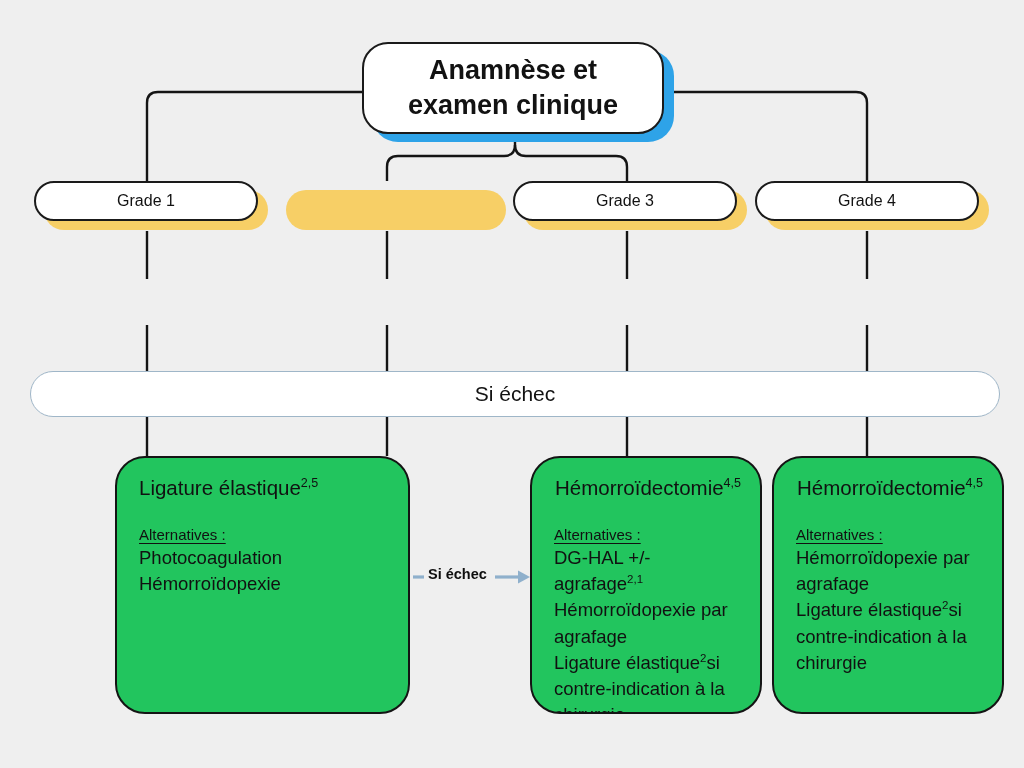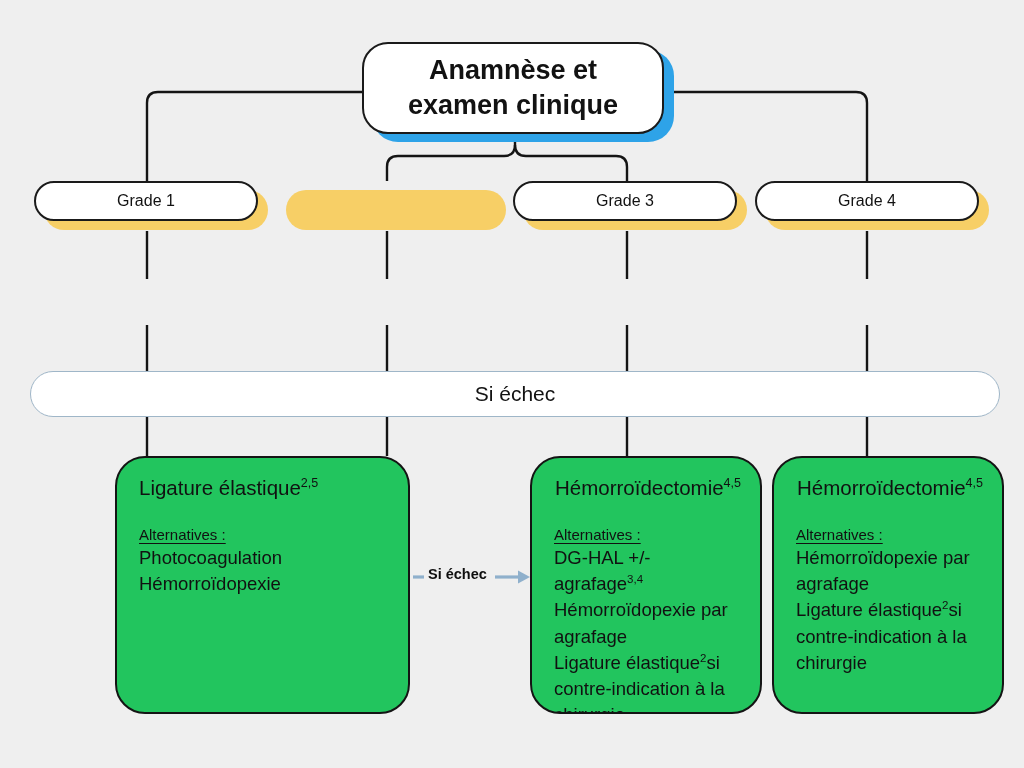--- a/index.html
+++ b/index.html
@@ -248,21 +248,21 @@
       <span class="alt-item"><span>Hémorroïdopexie</span></span>
     </div>
   </div>
 
   <div class="card" id="card-hemo-1">
     <div class="card-title">
       <span>Hémorroïdectomie</span><sup>4,5</sup>
     </div>
     <div class="alt-label">Alternatives :</div>
     <div class="alt-list">
-      <span class="alt-item"><span>DG-HAL +/- agrafage</span><sup>3,4</sup></span>
+      <span class="alt-item"><span>DG-HAL +/- agrafage</span><sup>2,1</sup></span>
       <span class="alt-item"><span>Hémorroïdopexie par</span></span>
       <span class="alt-item"><span>agrafage</span></span>
       <span class="alt-item"><span>Ligature élastique</span><sup>2</sup><span>si</span></span>
       <span class="alt-item"><span>contre-indication à la</span></span>
       <span class="alt-item"><span>chirurgie</span></span>
     </div>
   </div>
 
   <div class="card" id="card-hemo-2">
     <div class="card-title">

